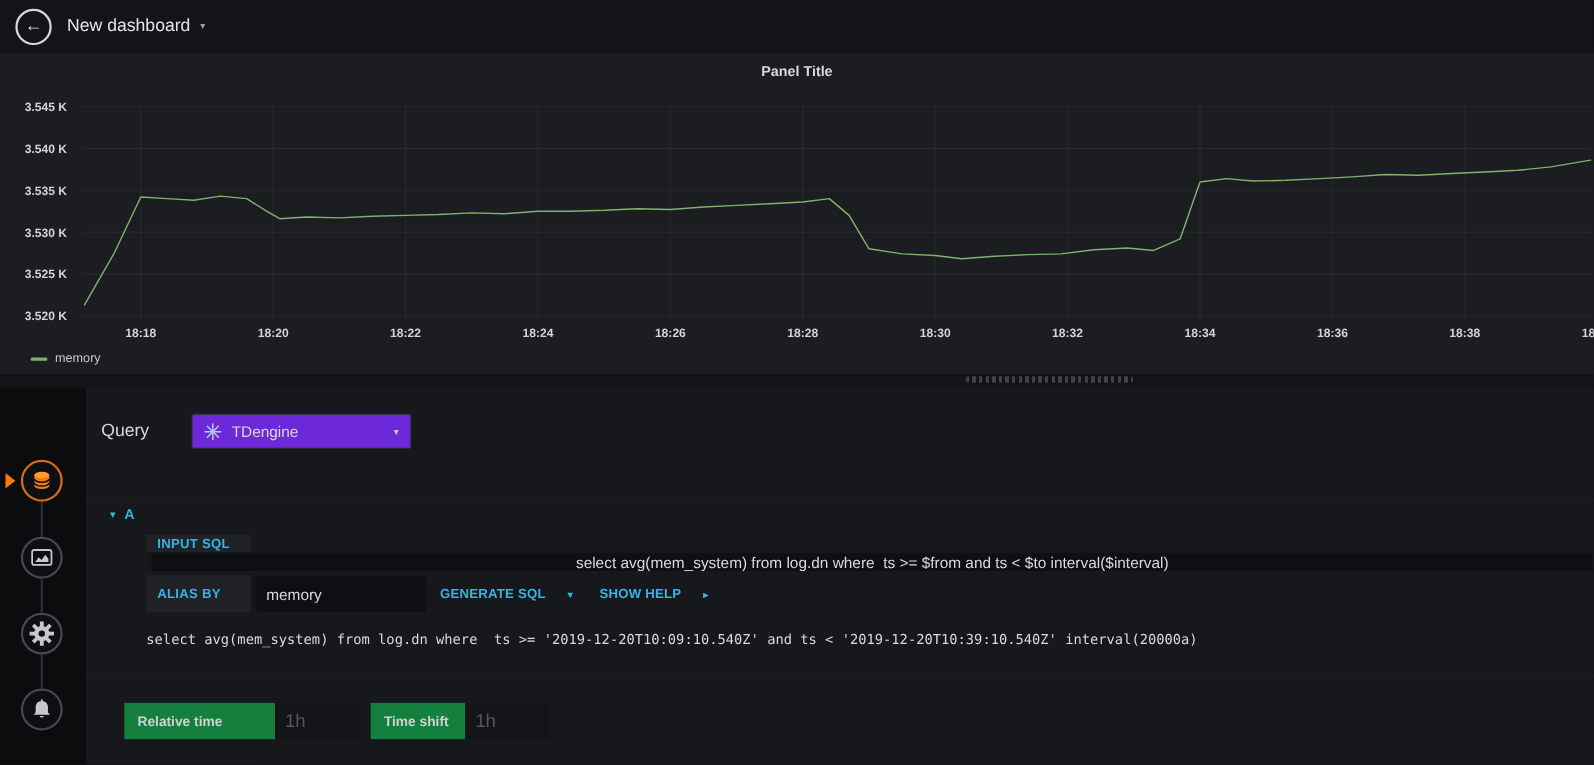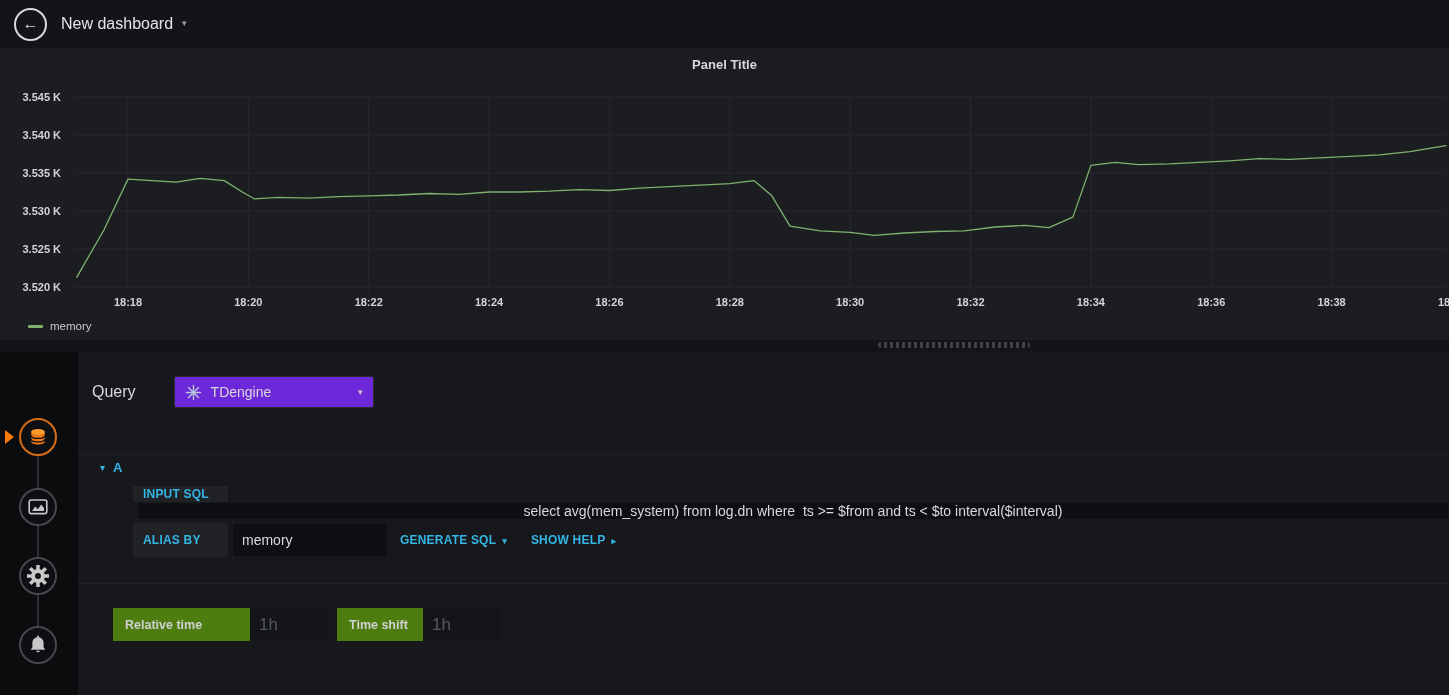--- a/index.html
+++ b/index.html
@@ -67,31 +67,31 @@
   .alias-row { margin-top:3px; height:34px; align-items:center; }
   .gf-label { background:#202226; color:#33b5e5; font-size:12px; font-weight:700;
     display:flex; align-items:center; padding:0 10px; height:34px; letter-spacing:.2px; }
   .sql-label { width:95px; }
   .alias-label { width:95px; }
   .gf-input { background:#0d0f13; border:1px solid #17191d; color:#d8d9da; font-size:14px;
     padding:0 9px; height:34px; margin-left:4px; outline:none; font-family:inherit; }
   .sql-input { flex:1;text-align:center; }
   .alias-input { width:156px; }
   .btn-link { color:#33b5e5; font-size:12px; font-weight:700; background:none; border:none;
-    display:flex; align-items:center; gap:6px; cursor:pointer; font-family:inherit;
+    display:flex; align-items:center; gap:20px; cursor:pointer; font-family:inherit;
     padding:0 12px; height:34px; letter-spacing:.2px; }
   .btn-caret { font-size:9px; padding-top:1px; }
 
   .gen-sql { margin:16px 0 0 55px; font-family:"DejaVu Sans Mono", monospace;
     font-size:12.5px; color:#d8d9da; white-space:pre; }
 
   .divider { margin-top:26px; border-top:1px solid #1d2024; }
 
   .time-row { display:flex; align-items:center; margin:24px 0 0 35px; height:33px; }
-  .time-label { background:#4d7c0f; color:#d0d1d3; font-size:12.5px; font-weight:700;
+  .time-label { background:#15803d; color:#d0d1d3; font-size:12.5px; font-weight:700;
     height:33px; display:flex; align-items:center; padding:0 12px; }
   .rt-label { width:137px; }
   .ts-label { width:86px; margin-left:10px; }
   .time-input { width:77px; height:33px; background:#131519; border:none; color:#d8d9da;
     padding:0 9px; font-size:17px; font-family:inherit; outline:none; }
   .time-input::placeholder { color:#55585d; }
 
   .icon-svg { display:block; }
 </style>
 </head>
@@ -238,20 +238,21 @@
       <button class="btn-link">
         <span>GENERATE SQL</span>
         <span class="btn-caret">▾</span>
       </button>
       <button class="btn-link">
         <span>SHOW HELP</span>
         <span class="btn-caret">▸</span>
       </button>
     </div>
 
+    <div class="gen-sql">select avg(mem_system) from log.dn where  ts &gt;= '2019-12-20T10:09:10.540Z' and ts &lt; '2019-12-20T10:39:10.540Z' interval(20000a)</div>
 
     <div class="divider"></div>
 
     <div class="time-row">
       <div class="time-label rt-label">Relative time</div>
       <input class="time-input" type="text" placeholder="1h" style="">
       <div class="time-label ts-label">Time shift</div>
       <input class="time-input" type="text" placeholder="1h" style="">
     </div>
 

